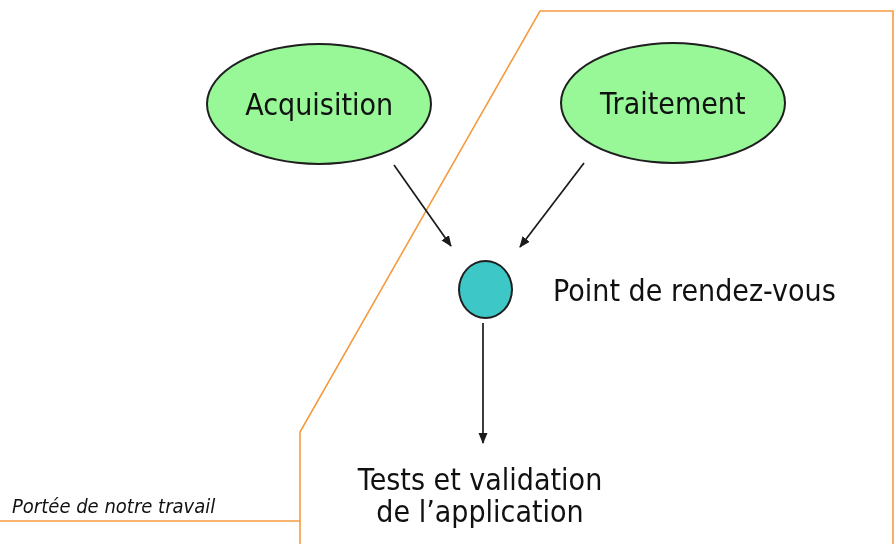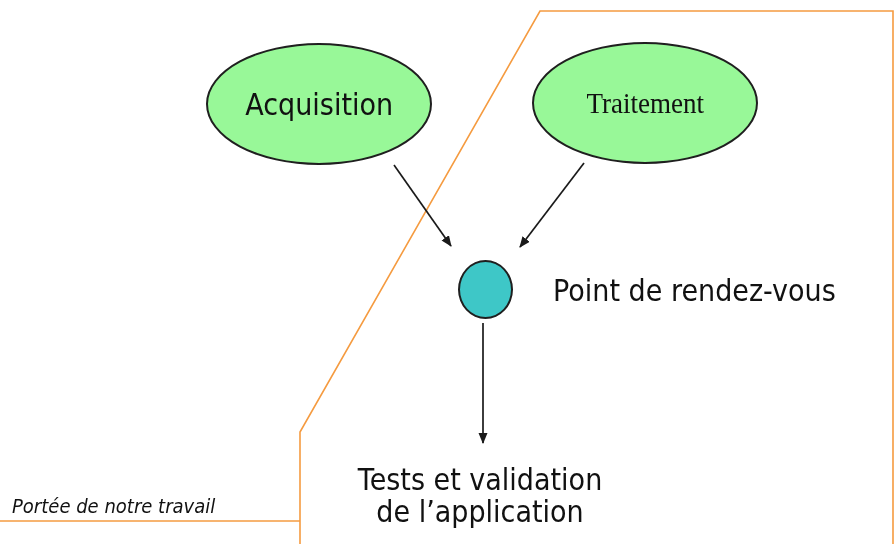--- a/index.html
+++ b/index.html
@@ -48,21 +48,21 @@
     justify-content: center;
     box-sizing: border-box;
   }
   .node-ellipse .node-label {
     font-size: 30px;
     transform: scaleX(0.9);
     transform-origin: center center;
     white-space: nowrap;
   }
   .ellipse-acquisition { left: 206px; top: 34px; width: 226px; height: 122px; }
-  .ellipse-traitement  { left: 532px; top: 33px; width: 226px; height: 122px; font-family: Liberation Serif, serif; }
+  .ellipse-traitement  { left: 560px; top: 33px; width: 226px; height: 122px; }
   .sync-circle {
     position: absolute;
     left: 458px;
     top: 251px;
     width: 55px;
     height: 59px;
     border-radius: 50%;
     background: var(--sync-fill, #3EC7C7);
     border: 2px solid var(--node-stroke, #1f1f1f);
     box-sizing: border-box;

